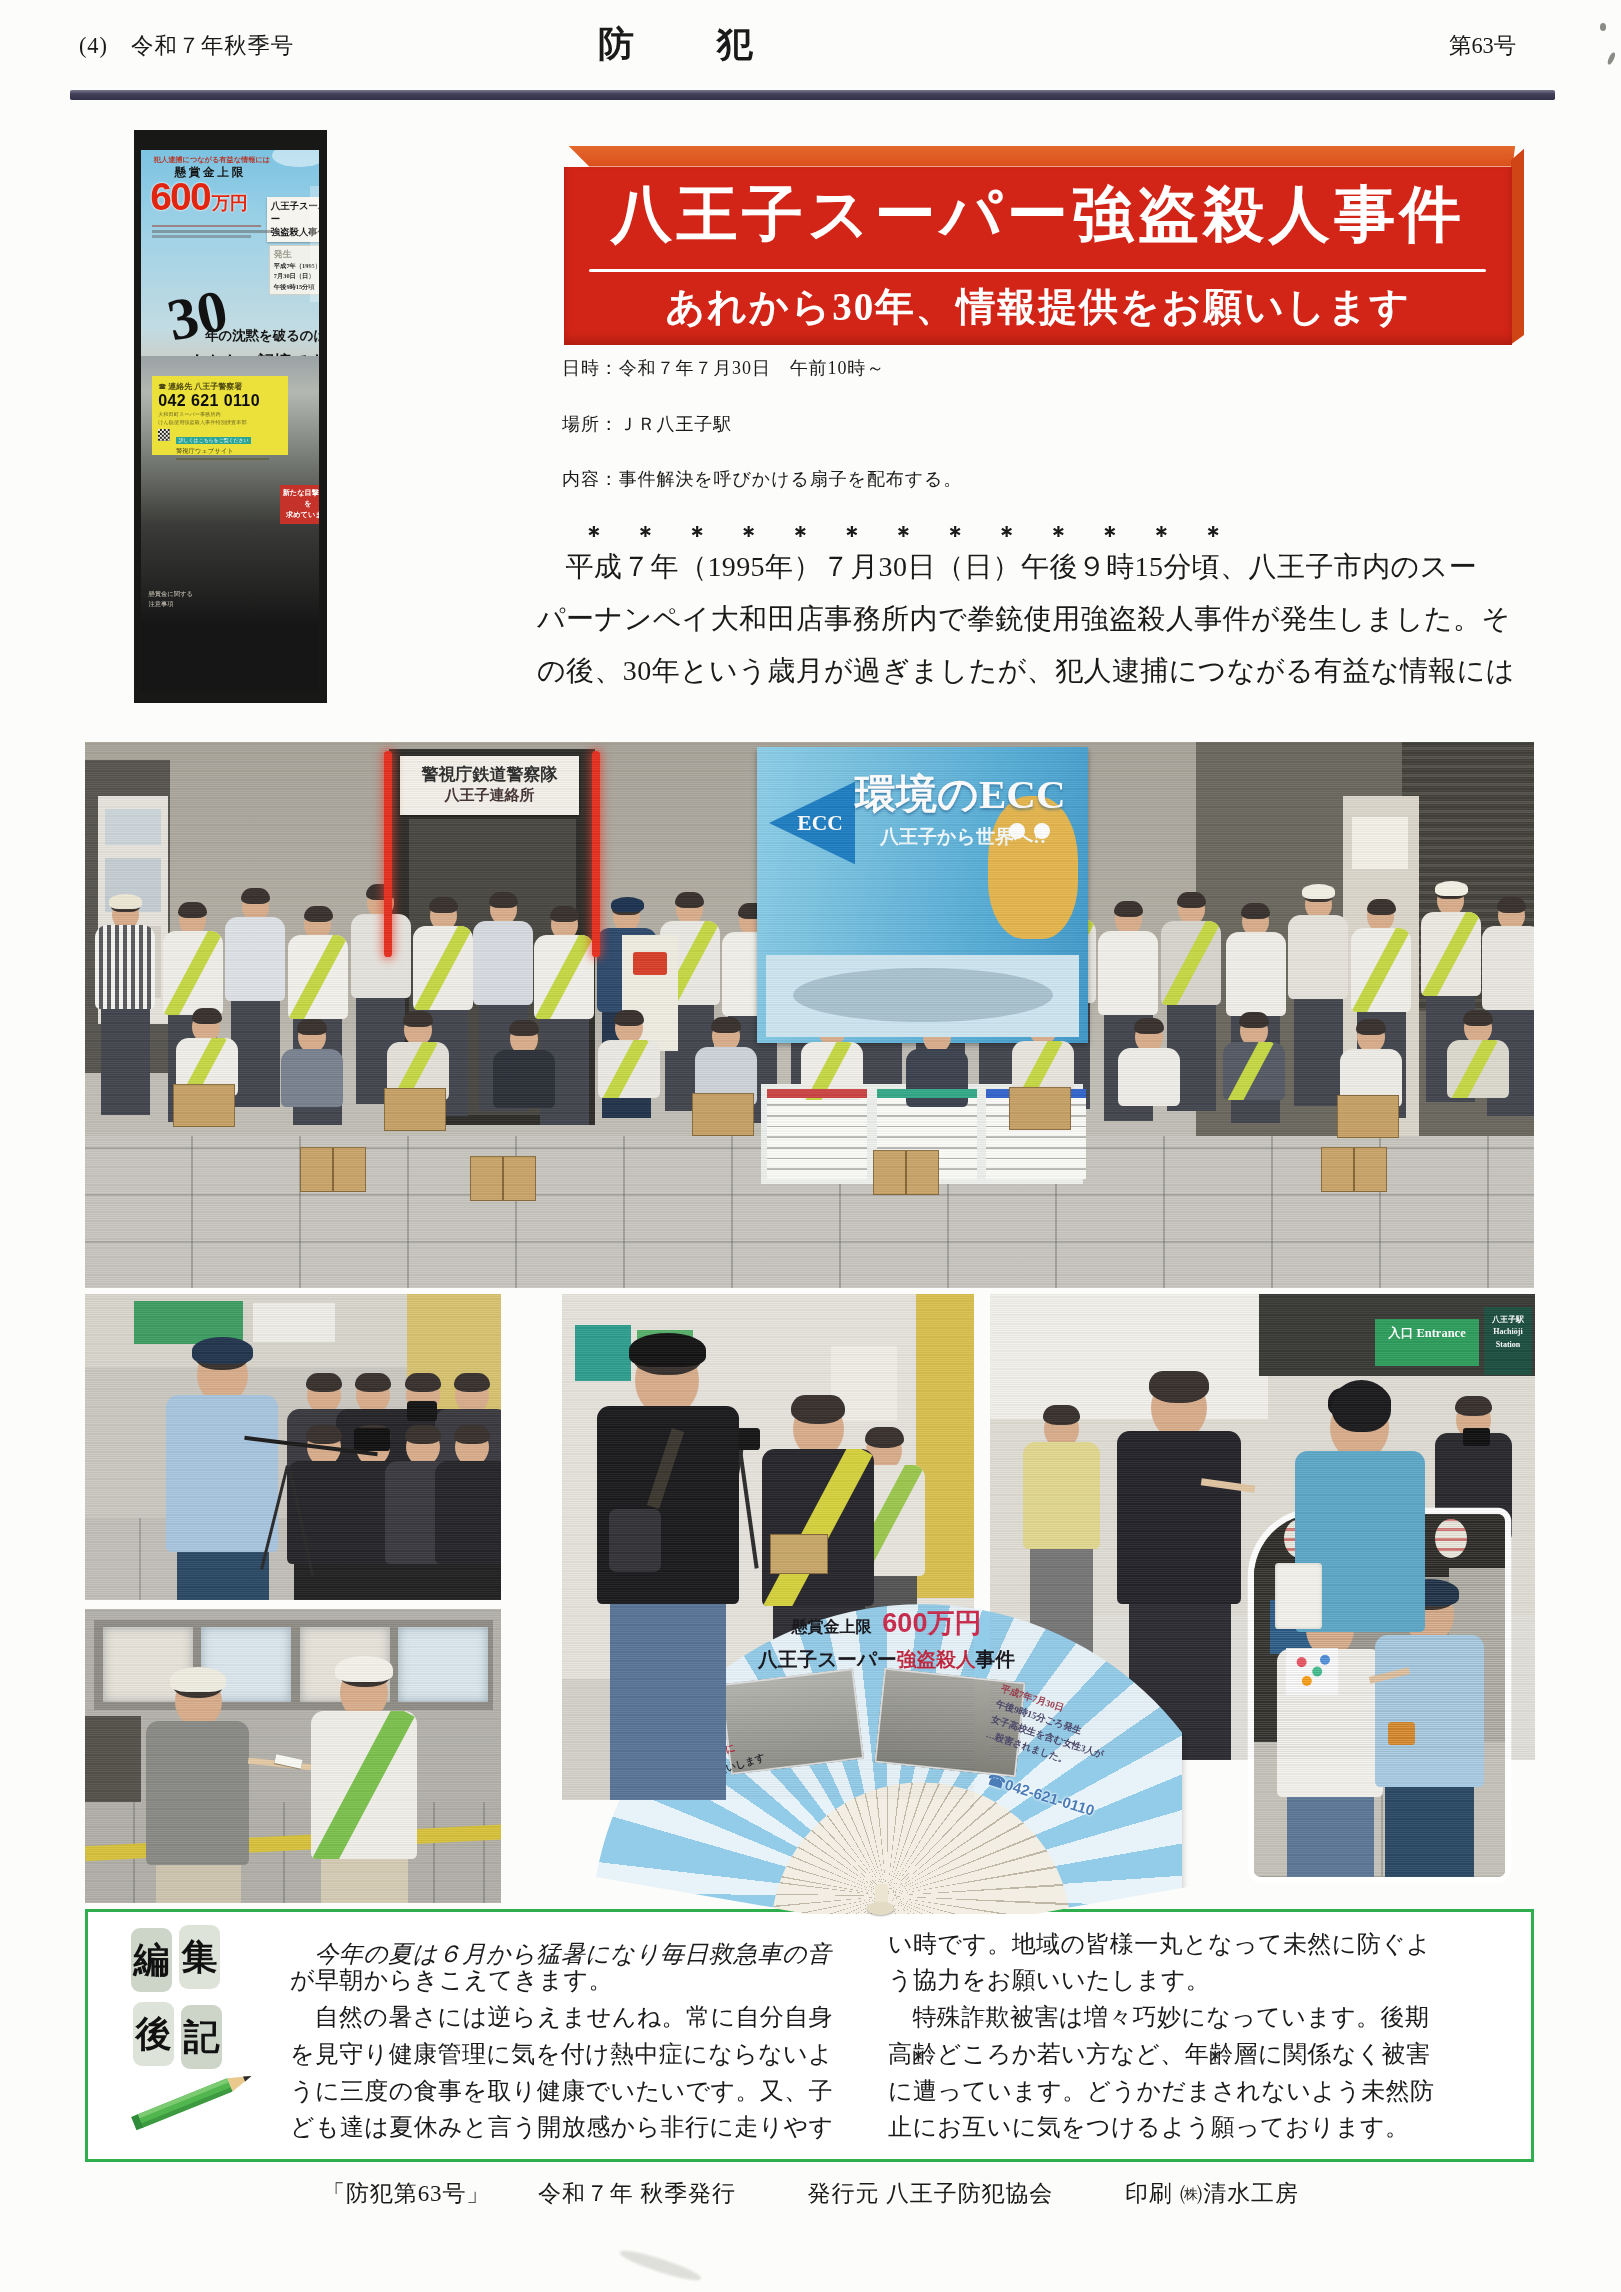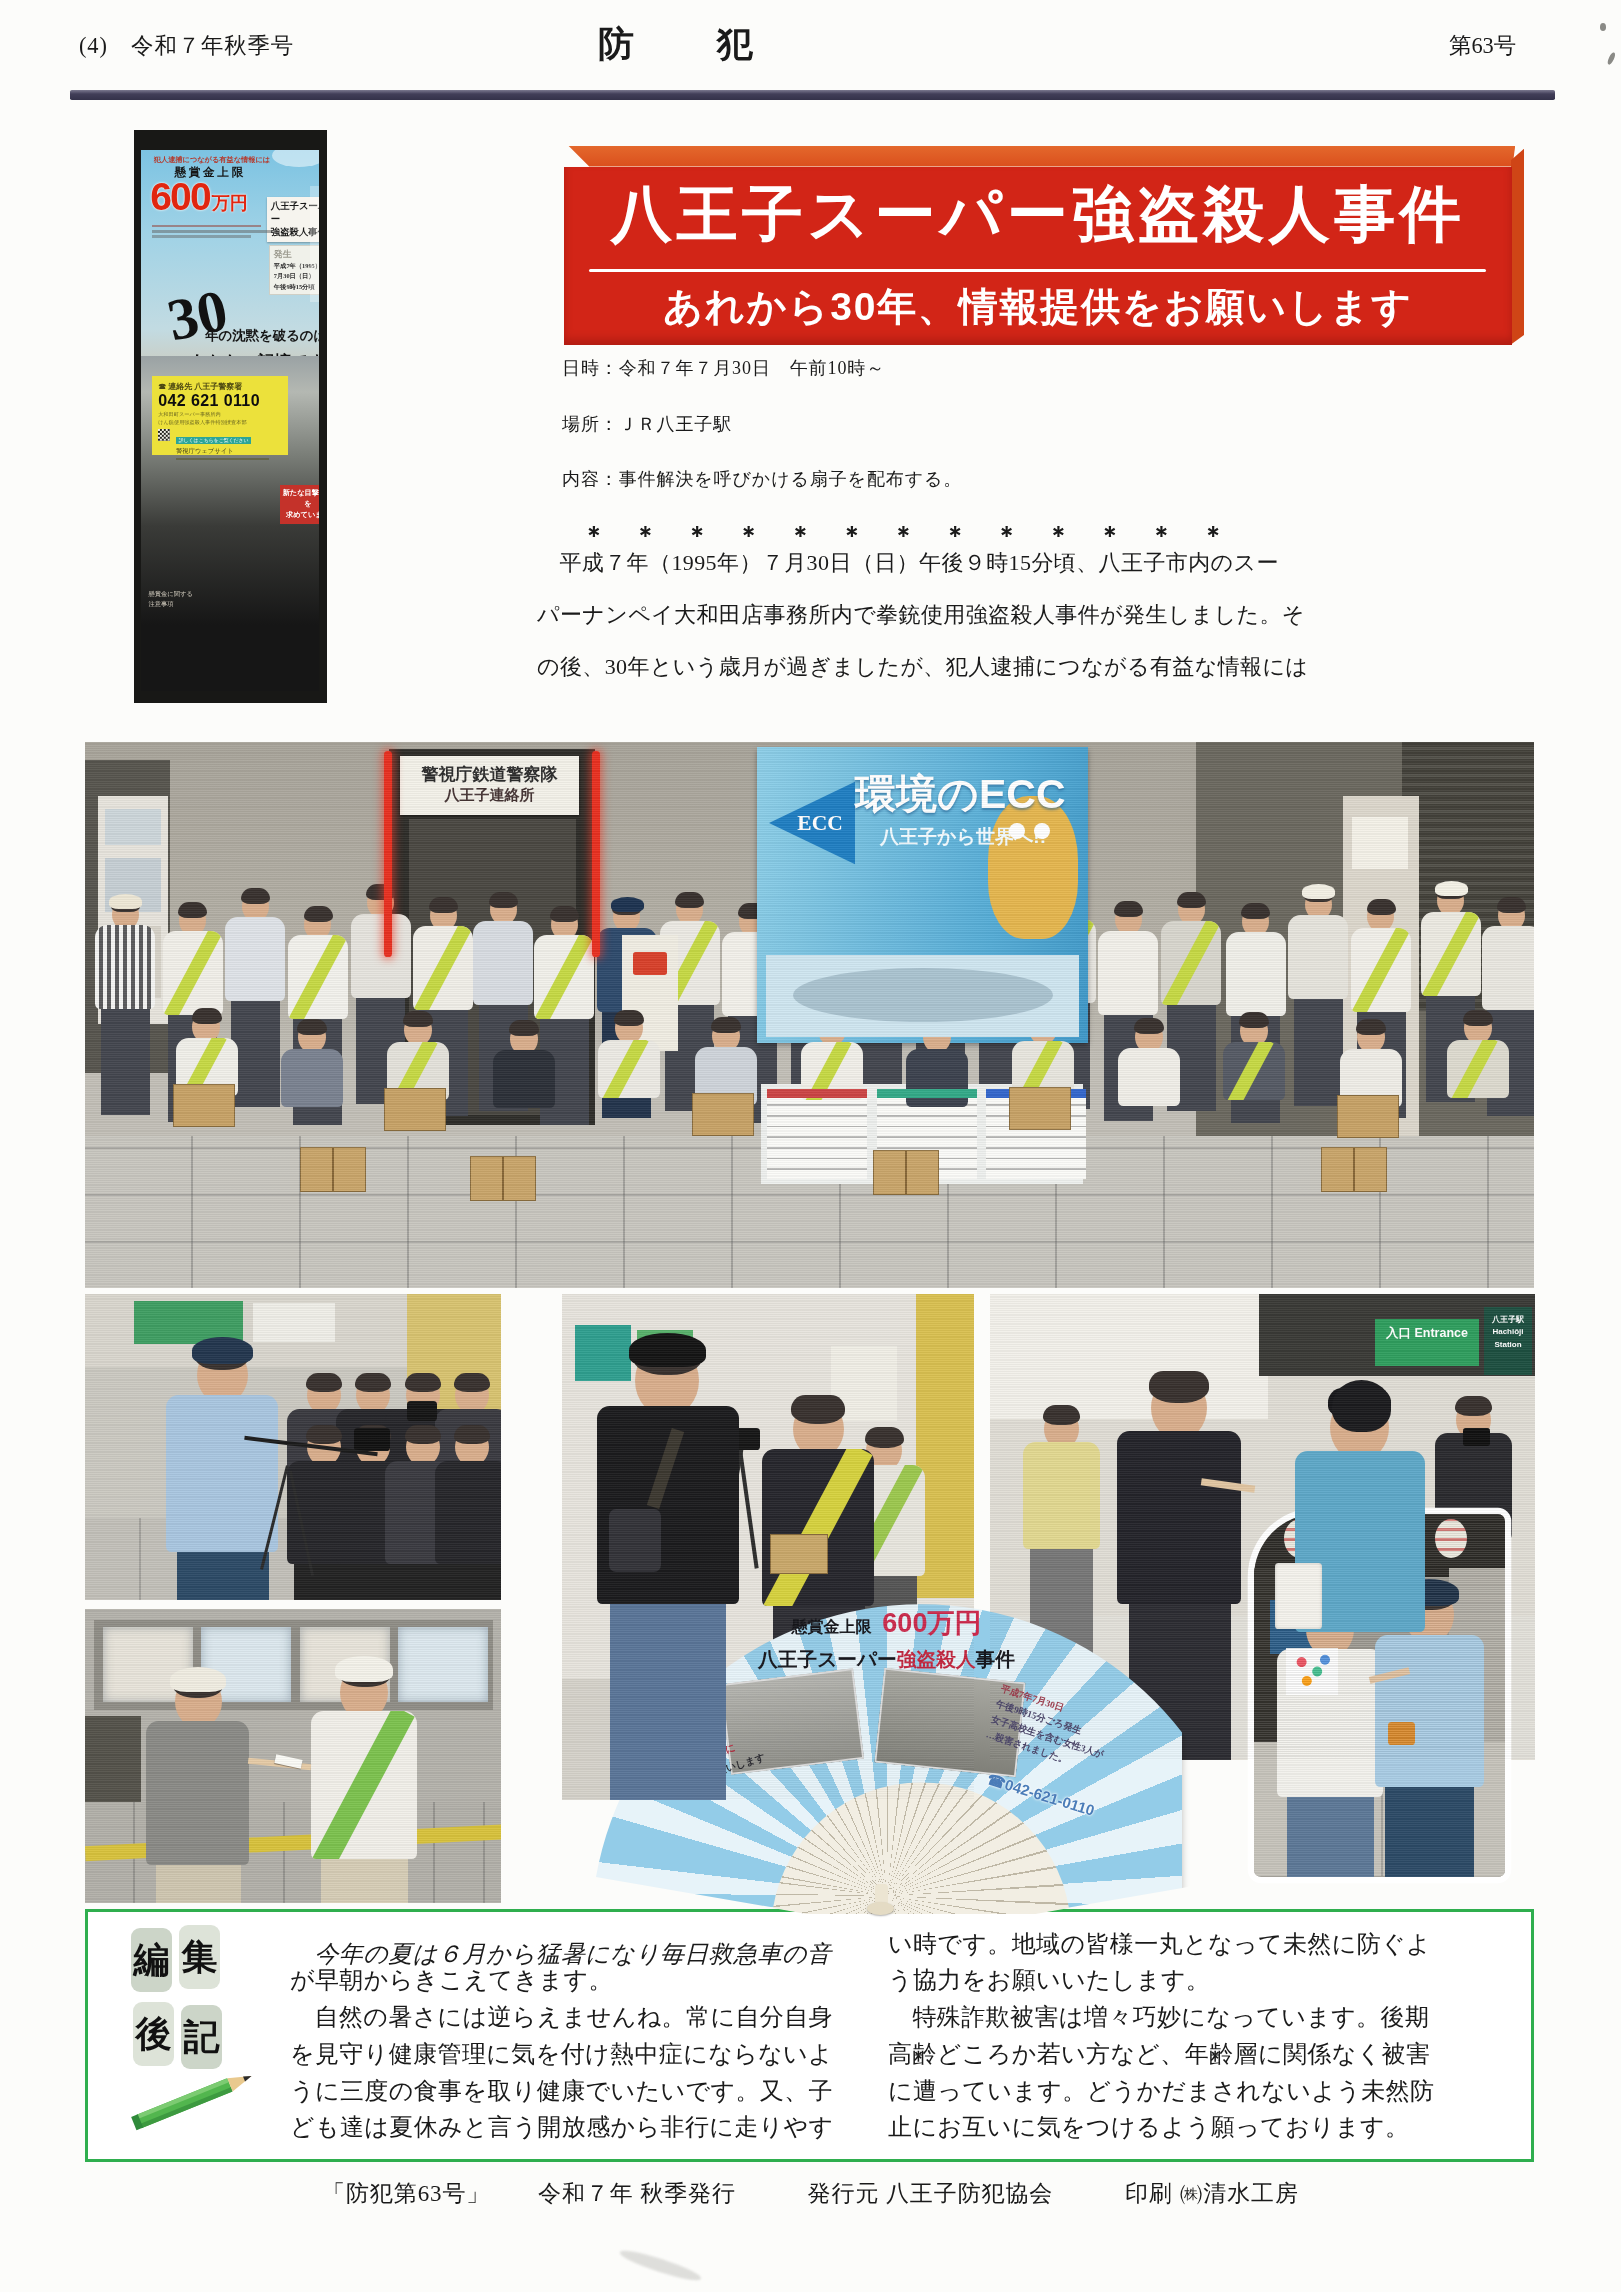--- a/index.html
+++ b/index.html
@@ -1,19 +1,19 @@
 <!DOCTYPE html>
 <html style="font-size:14.3px"><head>
 <meta charset="utf-8">
 <style>
   html,body{margin:0;padding:0;background:#e8e8e8;}
   .page{position:relative;width:1621px;height:2293px;background:#fcfcfa;overflow:hidden;
         font-family:"Liberation Serif","DejaVu Serif",serif;color:#1a1a1a;}
   .abs{position:absolute;}
-  .sans{font-family:Liberation Sans, sans-serif;}
+  .sans{font-family:Liberation Serif, serif;}
   .nowrap{white-space:nowrap;}
 
   
   .hdr-left{left:79px;top:30px;font-size:22.4px;letter-spacing:0.9px;}
   .hdr-center{left:598px;top:19.7px;font-size:36px;font-weight:bold;letter-spacing:3.6px;}
   .hdr-right{left:1449px;top:30px;font-size:22.4px;}
   .hdr-rule{left:70px;top:90px;width:1485px;height:9.9px;
             background:linear-gradient(#7a788e,#413e58 40%,#34324a);border-radius:1.8px;}
 
   
@@ -57,21 +57,21 @@
            box-shadow:inset 0 -5.4px 9px rgba(80,0,0,.25);}
   .bn-title{left:0;top:7.2px;width:100%;text-align:center;font-size:61px;font-weight:900;color:#fff;
             letter-spacing:4.5px;}
   .bn-rule{left:25px;top:102px;width:897px;height:3.6px;background:#fff;border-radius:1.8px;}
   .bn-sub{left:0;top:113px;width:100%;text-align:center;font-size:39px;font-weight:800;color:#fff;letter-spacing:1.8px;}
 
   
   .ev{left:562px;font-size:18px;letter-spacing:0.9px;}
   .ev1{top:356px;} .ev2{top:412px;} .ev3{top:467px;}
   .ev-sep{left:573px;top:519px;width:663px;text-align:center;font-size:24px;font-weight:bold;letter-spacing:1.8px;}
-  .story-line{left:537px;width:1061px;font-size:22px;letter-spacing:0.4px;}
+  .story-line{left:537px;width:1061px;font-size:28px;letter-spacing:0.4px;}
 
   
   .photo{position:absolute;overflow:hidden;background:#cfccc5;}
   .photo::after{content:'';position:absolute;inset:0;z-index:40;pointer-events:none;
     background:repeating-linear-gradient(0deg,rgba(255,255,255,.05) 0 0.9px,rgba(0,0,0,.045) 0.9px 1.8px);}
   .ph-group{left:85px;top:742px;width:1449px;height:546px;background:linear-gradient(#a8a49a,#b6b2a8 45%,#c2bfb7 60%);}
   .ph-a{left:85px;top:1294px;width:416px;height:306px;background:#cbc9c1;}
   .ph-e{left:85px;top:1609px;width:416px;height:294px;background:#b4b2ab;}
   .ph-b{left:562px;top:1294px;width:412px;height:506px;background:#e7e4dd;}
   .ph-c{left:990px;top:1294px;width:545px;height:466px;background:#e0ddd5;}

